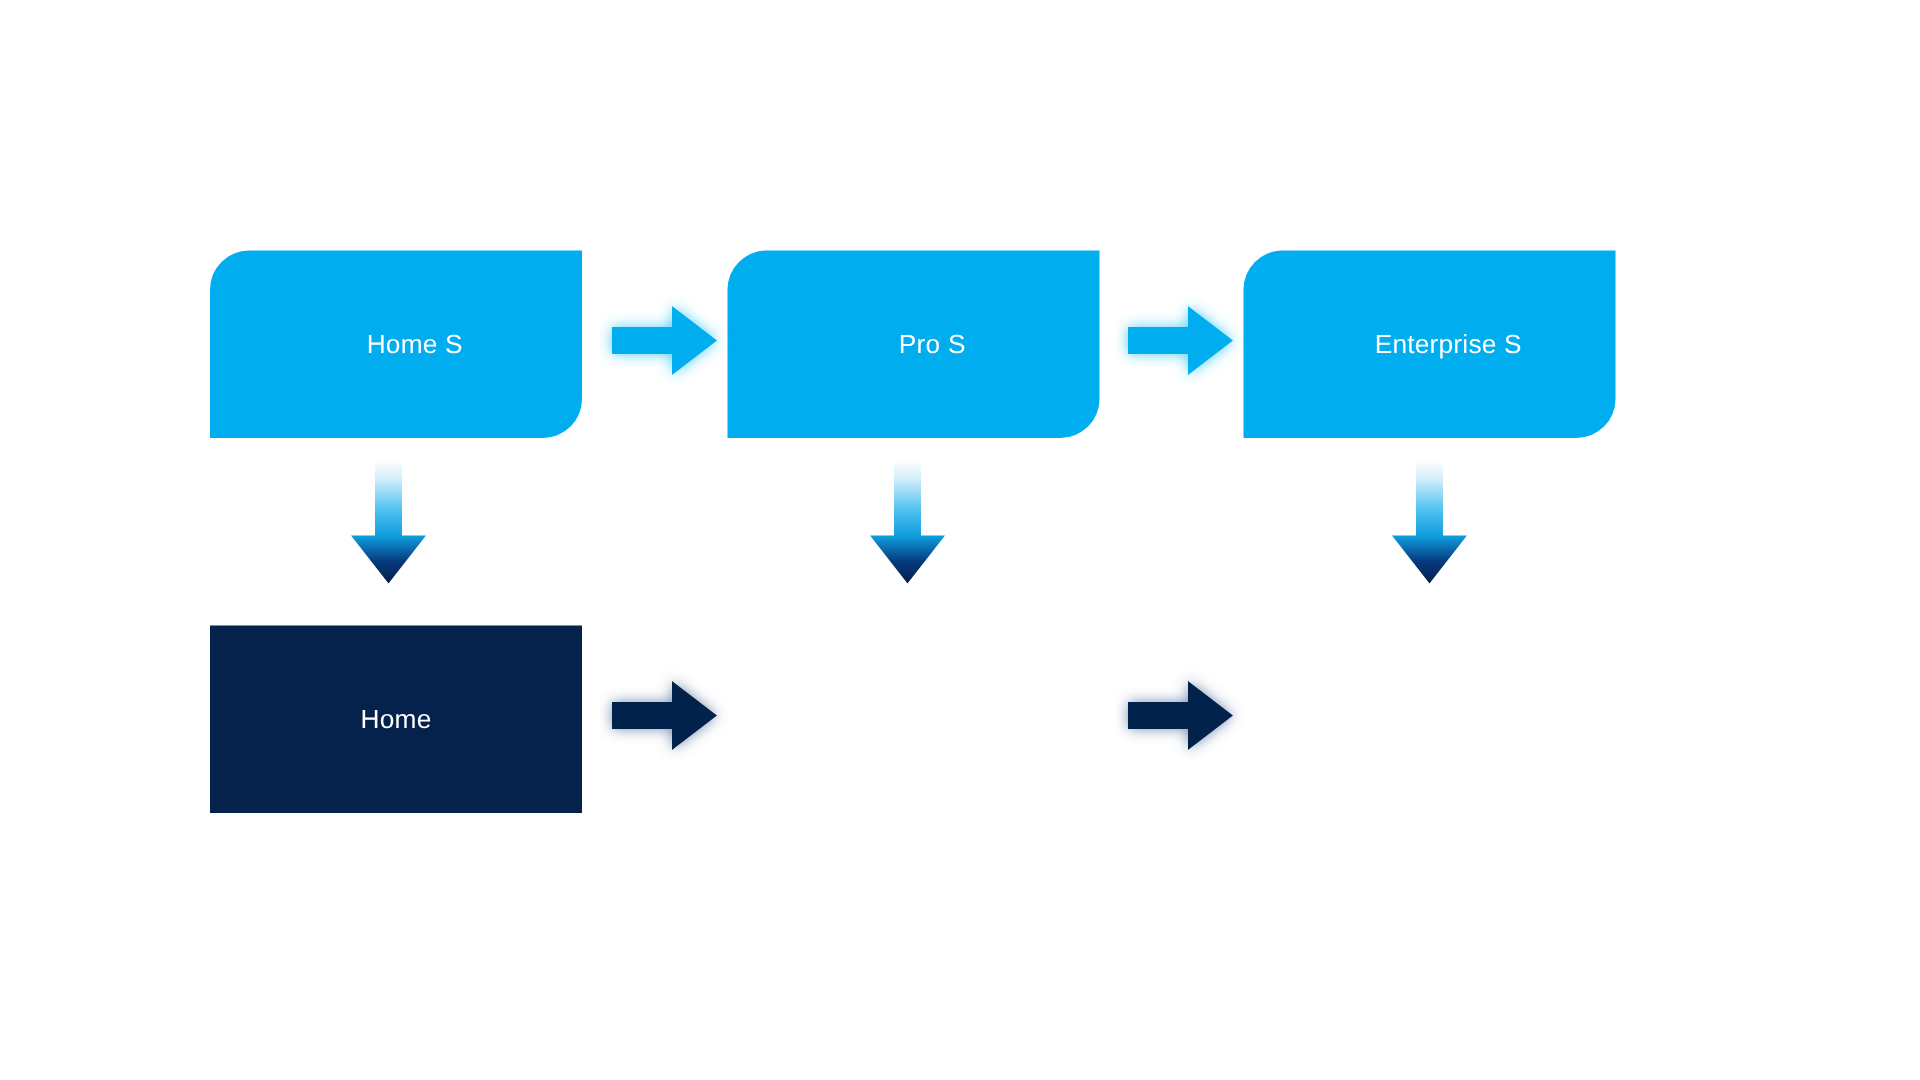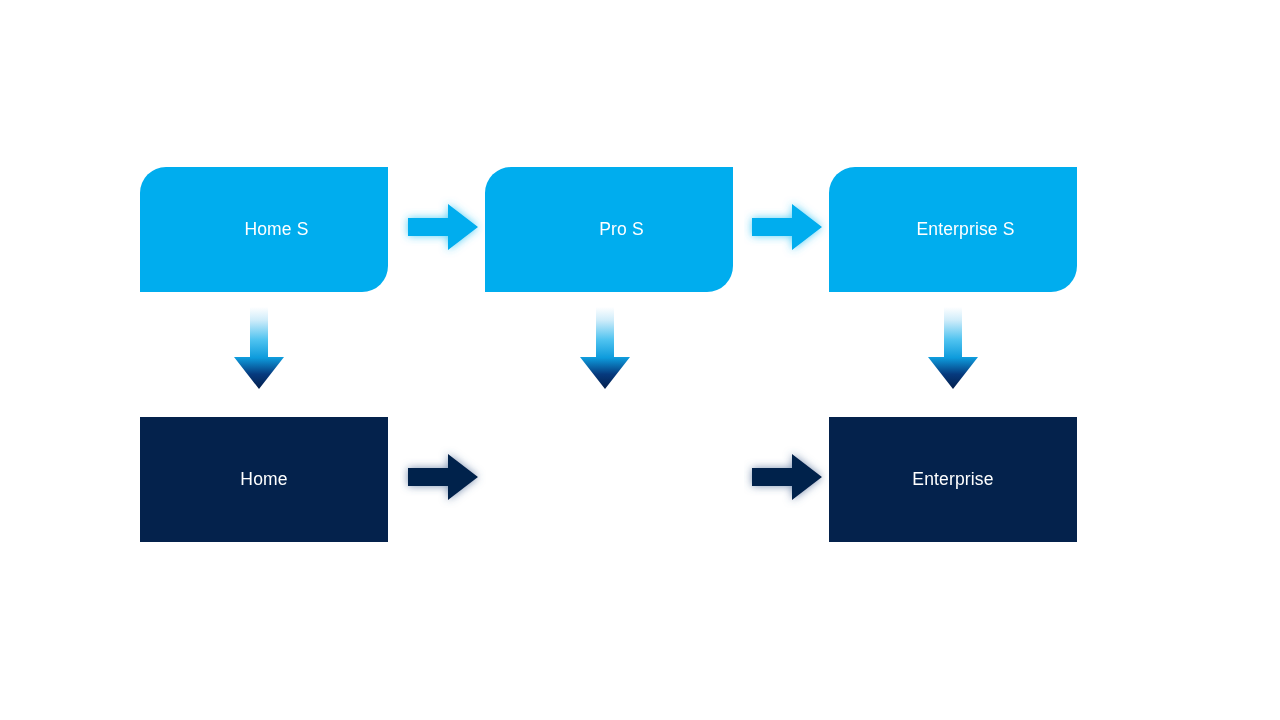--- a/index.html
+++ b/index.html
@@ -160,23 +160,20 @@
     <svg viewBox="0 0 62 90">
       <path d="M22 2 L40 2 L40 52 L56 52 L31 84 L6 52 L22 52 Z" fill="url(#vgrad)"></path>
     </svg>
   </div>
 
   <div class="node tier-base row-bot col-1">
     <span class="node-label">Home</span>
   </div>
 
 
-  <div class="node tier-base row-bot col-3">
-    <span class="node-label">Enterprise</span>
-  </div>
 
   <div class="h-arrow bot ha-1">
     <svg viewBox="0 0 86 62">
       <path d="M8 22 L48 22 L48 8 L78 31 L48 54 L48 40 L8 40 Z" fill="#04224C" filter="url(#glowNavy)"></path>
     </svg>
   </div>
 
   <div class="h-arrow bot ha-2">
     <svg viewBox="0 0 86 62">
       <path d="M8 22 L48 22 L48 8 L78 31 L48 54 L48 40 L8 40 Z" fill="#04224C" filter="url(#glowNavy)"></path>

